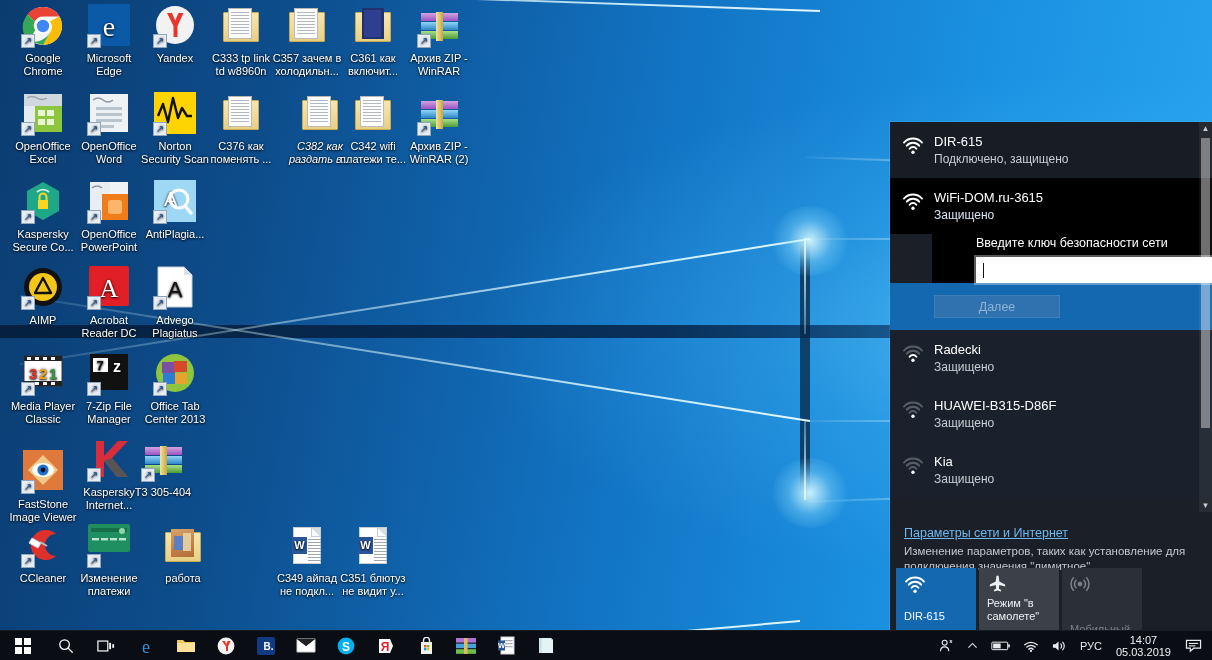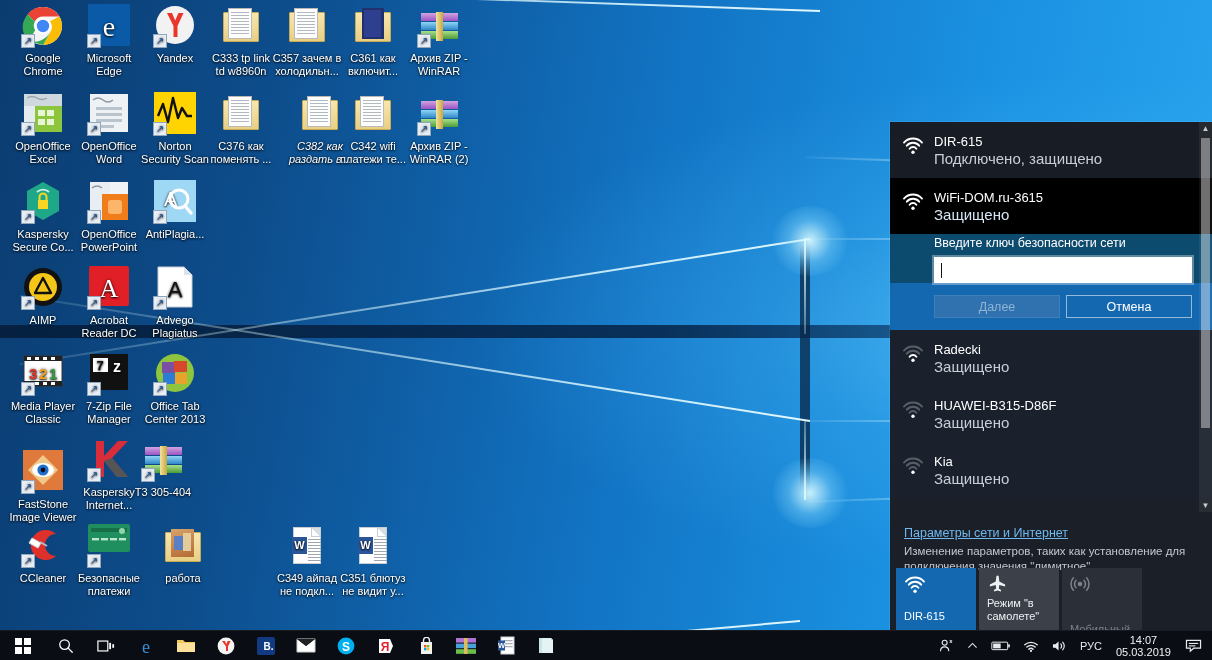--- a/index.html
+++ b/index.html
@@ -142,21 +142,21 @@
     display: flex; align-items: flex-start;
     padding: 12px 14px 12px 12px;
     gap: 10px;
   }
   .net.connected { background: #181c24; }
   .net.selected { background: #000000; }
   .net.plain { background: #1b212c; }
   .net-ico { width: 22px; height: 20px; flex: 0 0 22px; position: relative; margin-top: 2px; }
   .net-txt { flex: 1 1 auto; min-width: 0; }
   .net-name { font-size: 13px; color: #fff; line-height: 16px; margin-bottom: 2px; }
-  .net-sub { font-size: 15px; color: #c9ced6; line-height: 14px; }
+  .net-sub { font-size: 12px; color: #c9ced6; line-height: 14px; }
   .net.selected .net-sub { color: #d7e6f4; }
 
   .sec-prompt { padding: 2px 14px 0 44px; }
   .sec-prompt .ask { font-size: 12.5px; color:#fff; margin-bottom: 7px; }
   #key-input {
     width: 258px; height: 26px;
     background: #fff; border: 1px solid #fff;
     outline: 2px solid rgba(255,255,255,0.35);
     display: flex; align-items: center;
     padding: 0 6px;
@@ -580,21 +580,21 @@
       <g fill="#bfe6cf">
               <rect x="4" y="14" width="7" height="2.4"></rect>
               <rect x="13" y="14" width="7" height="2.4"></rect>
               <rect x="22" y="14" width="7" height="2.4"></rect>
               <rect x="31" y="14" width="7" height="2.4"></rect>
             </g>
       <circle cx="34" cy="7" r="3" fill="#8fd6a8"></circle>
           </svg></div>
         <div class="shortcut-arrow"></div>
       </div>
-      <span class="lbl">Безопасные платежи</span>
+      <span class="lbl">Изменение платежи</span>
     </div>
     <div class="dicon" style="left: 148px; top: 524px;">
       <div class="glyphbox">
         <div class="art">
           <div class="folder-back"></div>
       <div style="position:absolute;left:10px;top:5px;width:23px;height:28px;background:linear-gradient(160deg,#d8a26a,#b36b33);"></div>
       <div style="position:absolute;left:13px;top:12px;width:9px;height:14px;background:#5b7fc4;"></div>
       <div style="position:absolute;left:22px;top:9px;width:8px;height:18px;background:#e3cb9a;"></div>
         </div>
       </div>
@@ -646,29 +646,28 @@
     <path d="M2 6.6A12 12 0 0 1 20 6.6" fill="none" stroke="#ffffff" stroke-width="1.9" stroke-linecap="round"></path>
     <path d="M4.8 9.7A8 8 0 0 1 17.2 9.7" fill="none" stroke="#ffffff" stroke-width="1.9" stroke-linecap="round"></path>
     <path d="M7.6 12.8A4.2 4.2 0 0 1 14.4 12.8" fill="none" stroke="#ffffff" stroke-width="1.9" stroke-linecap="round"></path>
     <circle cx="11" cy="16.2" r="1.7" fill="#ffffff"></circle>
             </svg></div>
           <div class="net-txt">
             <div class="net-name">WiFi-DOM.ru-3615</div>
             <div class="net-sub">Защищено</div>
           </div>
         </div>
-        <div class="sec-prompt" style="background: #0c4a6e;">
+        <div class="sec-prompt" style="background: #000000; margin-left: 42px;">
           <div class="ask">Введите ключ безопасности сети</div>
           <div id="key-input">
             <span class="caret"></span>
           </div>
         </div>
         <div class="btn-row" style="background: rgb(20, 104, 176);">
           <div class="btn disabled">Далее</div>
-          <div class="btn enabled">Отмена</div>
         </div>
         <div class="net plain">
           <div class="net-ico"><svg width="22" height="19" viewBox="0 0 22 19">
     <path d="M2 6.6A12 12 0 0 1 20 6.6" fill="none" stroke="rgba(255,255,255,0.28)" stroke-width="1.9" stroke-linecap="round"></path>
     <path d="M4.8 9.7A8 8 0 0 1 17.2 9.7" fill="none" stroke="rgba(255,255,255,0.28)" stroke-width="1.9" stroke-linecap="round"></path>
     <path d="M7.6 12.8A4.2 4.2 0 0 1 14.4 12.8" fill="none" stroke="#ffffff" stroke-width="1.9" stroke-linecap="round"></path>
     <circle cx="11" cy="16.2" r="1.7" fill="#ffffff"></circle>
             </svg></div>
           <div class="net-txt">
             <div class="net-name">Radecki</div>

